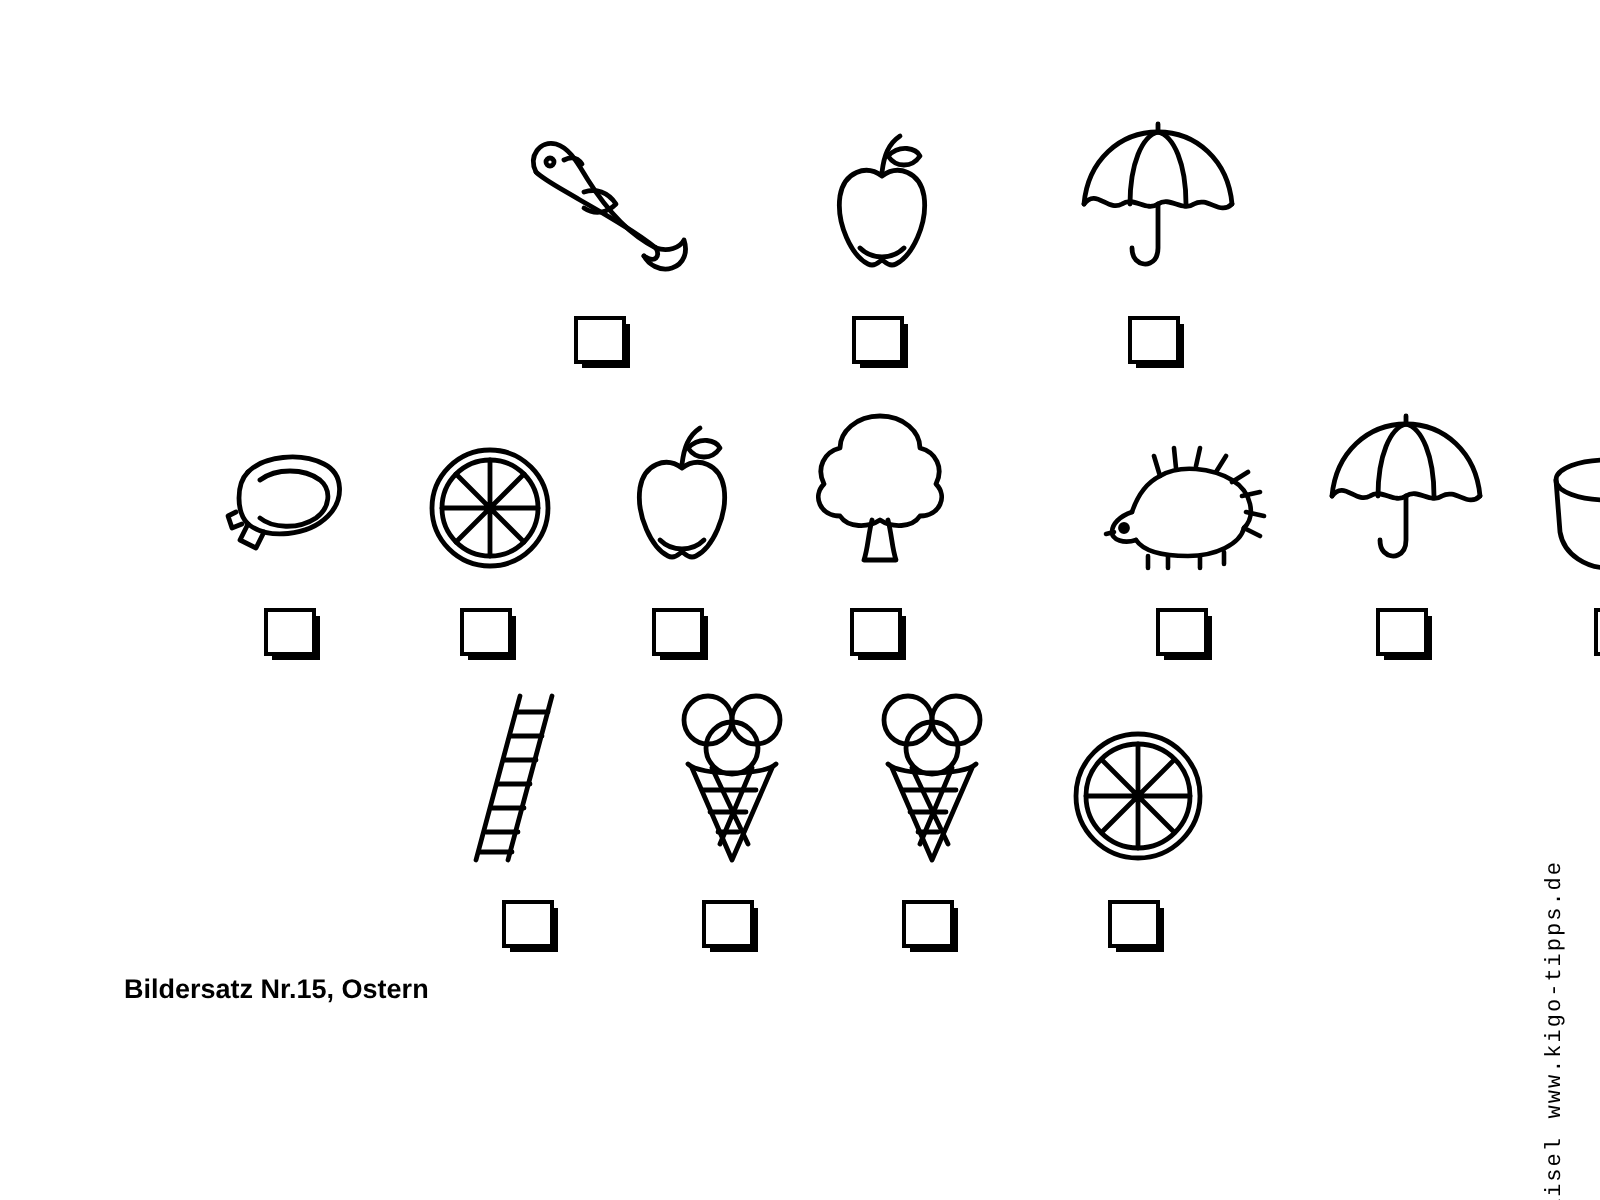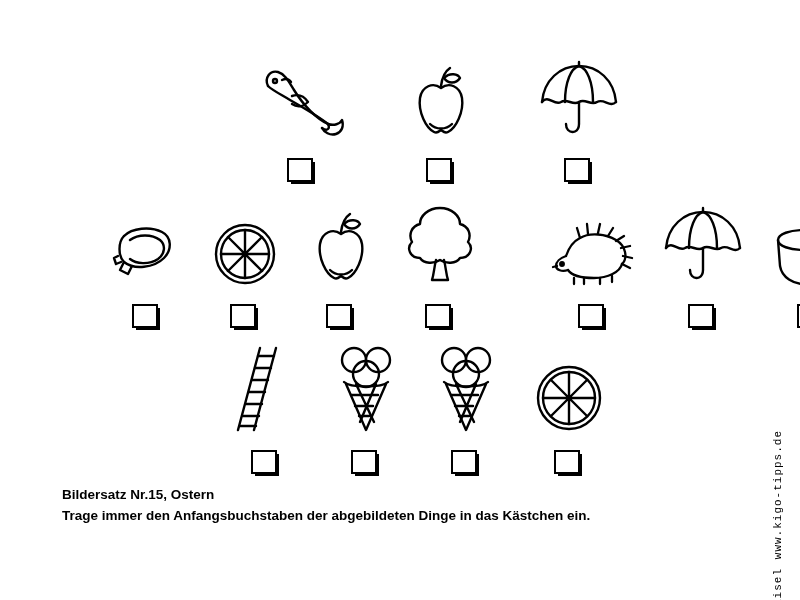--- a/index.html
+++ b/index.html
@@ -363,21 +363,20 @@
       </div>
       <div class="box-wrap">
         <div class="box-shadow"></div>
         <div class="box"></div>
       </div>
     </div>
   </div>
 
   <div class="caption">
     <div class="caption-line">Bildersatz Nr.15, Ostern</div>
-    <div class="caption-line">Trage immer den Anfangsbuchstaben der abgebildeten Dinge in das Kästchen ein.</div>
   </div>
 
   <div class="side">
     <div class="vert url">www.kigo-tipps.de</div>
     <div class="vert copy">(C) K. Maisel</div>
   </div>
 
 </div>
 
 </body></html>

